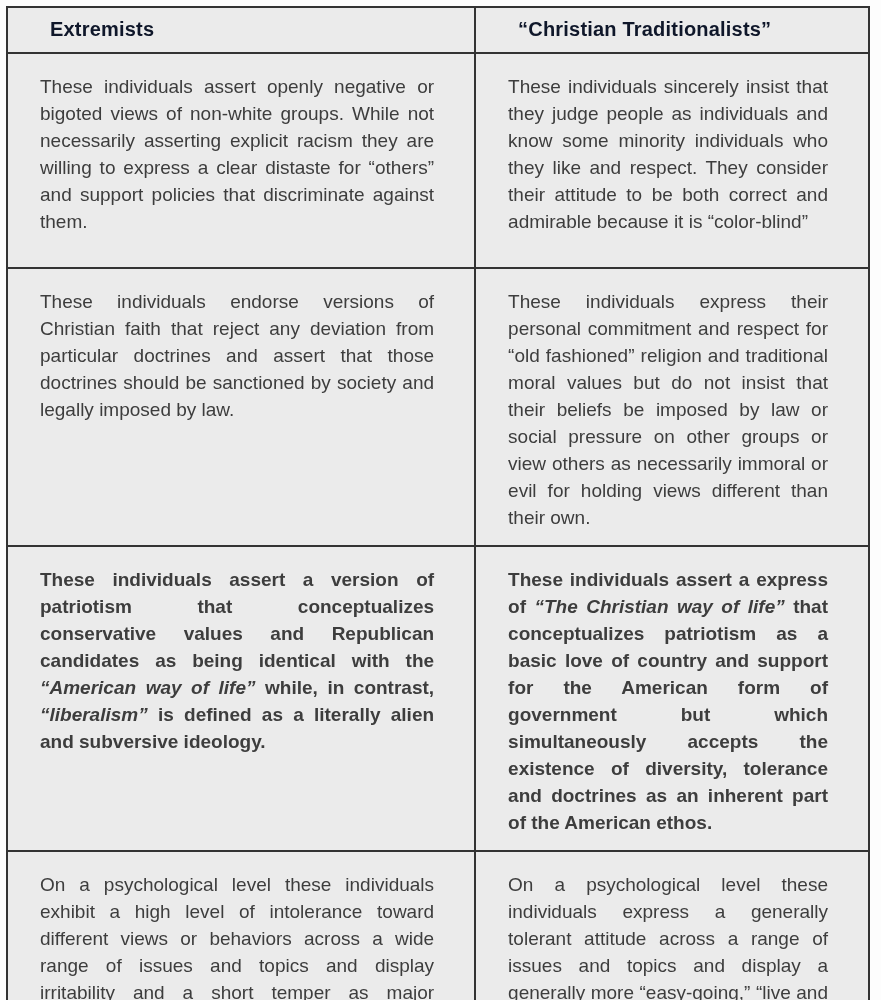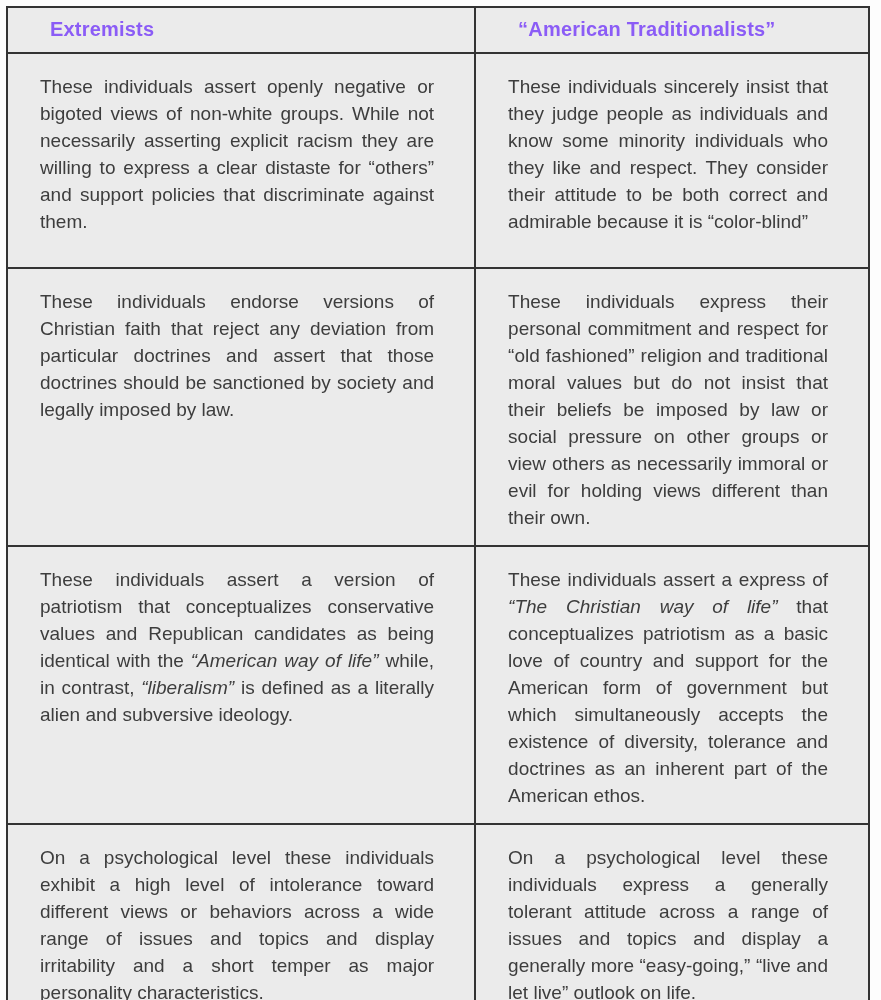--- a/index.html
+++ b/index.html
@@ -27,54 +27,54 @@
   table.comparison th,
   table.comparison td {
     border: 2.5px solid #333333;
     vertical-align: top;
     box-sizing: border-box;
   }
   table.comparison th {
     text-align: left;
     font-size: 20px;
     font-weight: bold;
-    color: #8b5cf6;
+    color: #0f172a;
     padding: 10px 40px 8px 42px;
     letter-spacing: 0.2px;
   }
   table.comparison td {
     font-size: 19px;
     line-height: 27px;
     color: #3d3d3d;
     text-align: justify;
     padding: 19px 40px 14px 32px;
   }
   table.comparison td em {
     font-style: italic;
     font-weight: inherit;
   }
   tr.r-header { height: 46px; }
   tr.r1 { height: 215px; }
   tr.r2 { height: 268px; }
-  tr.r3 { height: 272px; }
+  tr.r3 { height: 272px; font-weight: bold; }
   tr.r4 { height: 183px; }
 </style>
 </head>
 <body>
 
 <div class="page">
   <table class="comparison">
     <colgroup>
       <col class="c-left">
       <col class="c-right">
     </colgroup>
     <tbody>
       <tr class="r-header">
         <th>Extremists</th>
-        <th>“American Traditionalists”</th>
+        <th>“Christian Traditionalists”</th>
       </tr>
       <tr class="r1">
         <td><span>These individuals assert openly negative or bigoted views of non-white groups. While not necessarily asserting explicit racism they are willing to express a clear distaste for “others” and support policies that discriminate against them.</span></td>
         <td><span>These individuals sincerely insist that they judge people as individuals and know some minority individuals who they like and respect. They consider their attitude to be both correct and admirable because it is “color-blind”</span></td>
       </tr>
       <tr class="r2">
         <td><span>These individuals endorse versions of Christian faith that reject any deviation from particular doctrines and assert that those doctrines should be sanctioned by society and legally imposed by law.</span></td>
         <td><span>These individuals express their personal commitment and respect for “old fashioned” religion and traditional moral values but do not insist that their beliefs be imposed by law or social pressure on other groups or view others as necessarily immoral or evil for holding views different than their own.</span></td>
       </tr>
       <tr class="r3">

